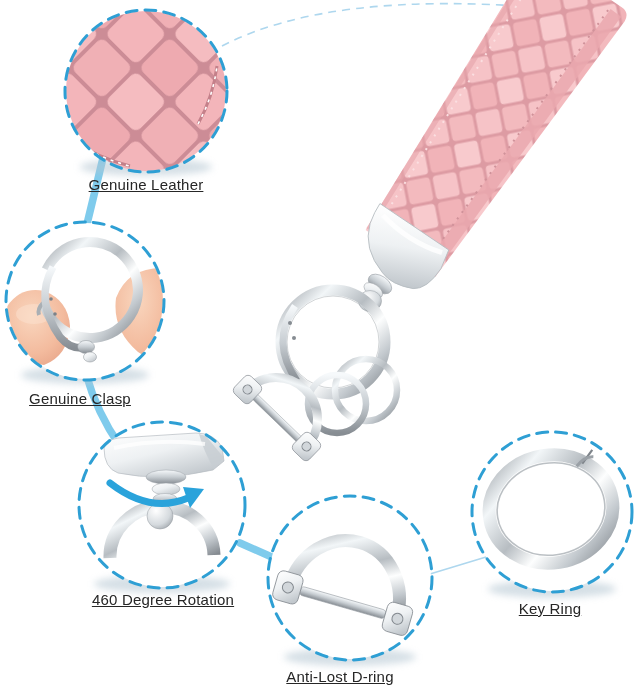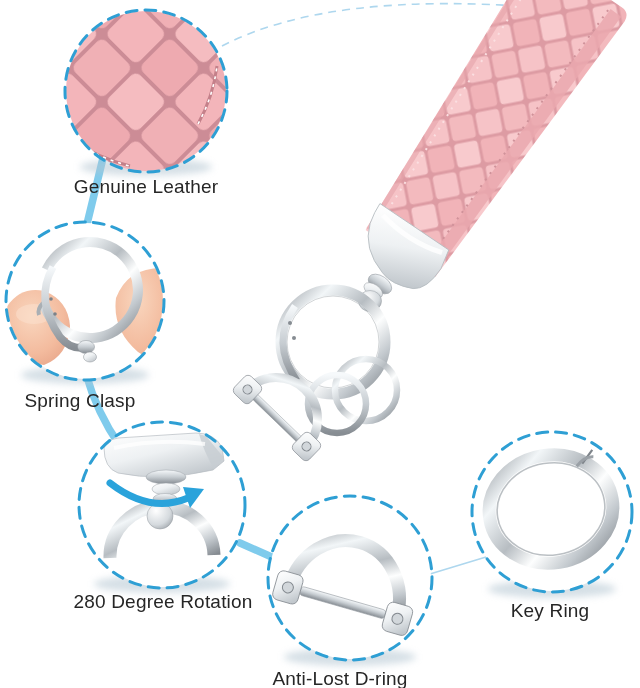--- a/index.html
+++ b/index.html
@@ -4,22 +4,22 @@
 <style>
   html,body{margin:0;padding:0;}
   body{
     width:640px;height:688px;position:relative;overflow:hidden;
     background:var(--background,#fff);
     font-family:"Liberation Sans",sans-serif;
   }
   #stage{position:absolute;left:0;top:0;}
   .lbl{
     position:absolute;transform:translateX(-50%);
-    font-size:19px;color:var(--label-text,#262626);
-    white-space:nowrap;letter-spacing:.2px;
+    font-size:15px;color:var(--label-text,#262626);
+    white-space:nowrap;letter-spacing:.2px;text-decoration:underline;
   }
   .dash{fill:none;stroke:var(--callout-dash-blue,#2e9fd4);stroke-width:3;
         stroke-dasharray:11 8;stroke-linecap:round;}
   .conn-thick{fill:none;stroke:var(--connector-blue,#7fcbec);stroke-width:7.5;stroke-linecap:round;}
   .conn-thin{fill:none;stroke:var(--connector-thin-blue,#b3d9ee);stroke-width:1.6;}
   .conn-thin-dash{fill:none;stroke:var(--connector-thin-blue,#b3d9ee);stroke-width:1.6;stroke-dasharray:8 6;}
   .arrow-stroke{fill:none;stroke:var(--rotation-arrow-blue,#2aa3db);stroke-width:7;stroke-linecap:round;}
   .arrow-fill{fill:var(--rotation-arrow-blue,#2aa3db);}
   .shadow{fill:#b4c6d2;opacity:.55;}
 </style>
@@ -201,16 +201,16 @@
       <ellipse cx="0" cy="0" rx="62" ry="54" fill="none" stroke="url(#chromeD)" stroke-width="13"></ellipse>
       <ellipse cx="0" cy="0" rx="54" ry="46" fill="none" stroke="#aab0b5" stroke-width="1.6" opacity=".8"></ellipse>
       <line x1="38" y1="-40" x2="50" y2="-52" stroke="#7e848a" stroke-width="2.2"></line>
       <path d="M 32,-38 q 9,-9 18,-7" fill="none" stroke="#9aa0a6" stroke-width="3"></path>
     </g>
     <circle class="dash" cx="552" cy="512" r="80"></circle>
   </g>
 </svg>
 
 <div class="lbl" style="left:146px;top:176px">Genuine Leather</div>
-<div class="lbl" style="left:80px;top:390px">Spring Clasp</div>
-<div class="lbl" style="left:163px;top:591px">280 Degree Rotation</div>
+<div class="lbl" style="left:80px;top:390px">Genuine Clasp</div>
+<div class="lbl" style="left:163px;top:591px">460 Degree Rotation</div>
 <div class="lbl" style="left:340px;top:668px">Anti-Lost D-ring</div>
 <div class="lbl" style="left:550px;top:600px">Key Ring</div>
 
 </body></html>

